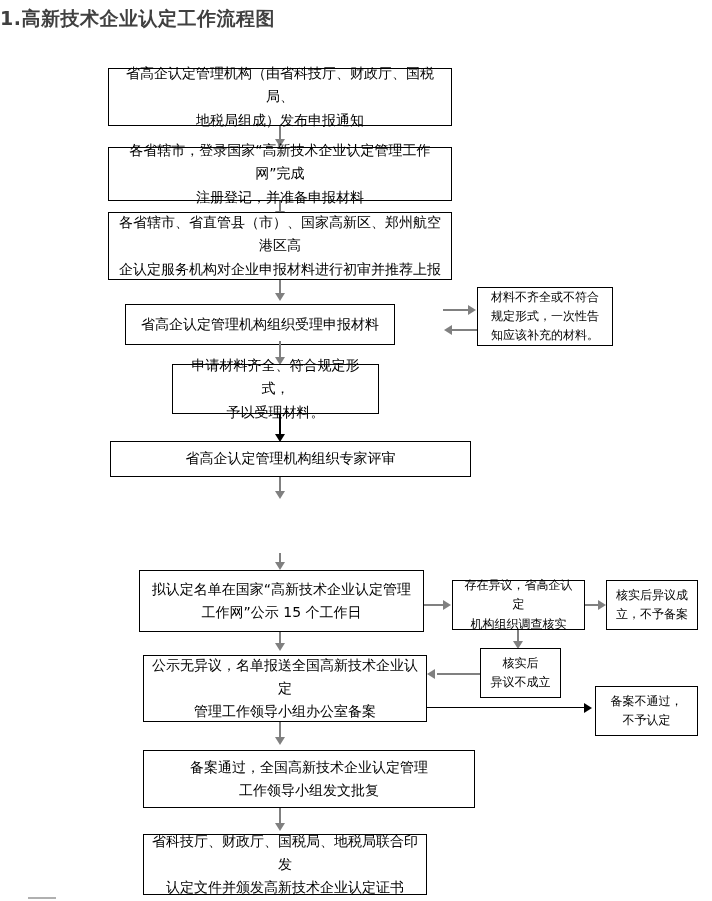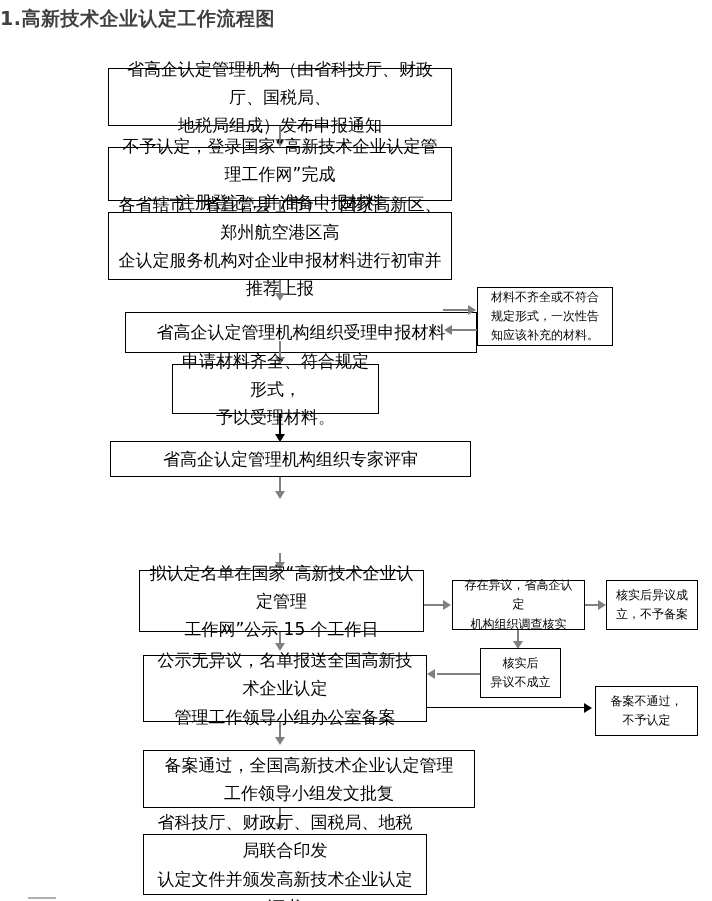--- a/index.html
+++ b/index.html
@@ -29,21 +29,21 @@
   .node {
     position: absolute;
     box-sizing: border-box;
     border: 1px solid #000000;
     background: #ffffff;
     color: #000000;
     display: flex;
     align-items: center;
     justify-content: center;
     text-align: center;
-    font-size: 17px;
+    font-size: 14px;
     line-height: 1.65;
     padding: 2px 6px;
   }
   .node .txt {
     display: block;
     width: 100%;
     white-space: pre-line;
   }
   .node.sm { font-size: 12px; line-height: 1.6; }
   
@@ -92,34 +92,34 @@
   <div id="title">1.高新技术企业认定工作流程图</div>
 
   <div class="node" style="left:108px; top:68px; width:344px; height:58px;">
     <span class="txt">省高企认定管理机构（由省科技厅、财政厅、国税局、
 地税局组成）发布申报通知</span>
   </div>
   <div class="ln vline" style="left:279px; top:126px; height:15px;"></div>
   <div class="arrow down" style="left:275px; top:139px;"></div>
 
   <div class="node" style="left:108px; top:147px; width:344px; height:54px;">
-    <span class="txt">不予认定，登录国家“高新技术企业认定管理工作网”完成
+    <span class="txt">各省辖市，登录国家“高新技术企业认定管理工作网”完成
 注册登记，并准备申报材料</span>
   </div>
   <div class="ln vline" style="left:279px; top:201px; height:12px;"></div>
   <div class="arrow down" style="left:275px; top:211px;"></div>
 
   <div class="node" style="left:108px; top:212px; width:344px; height:68px;">
     <span class="txt">各省辖市、省直管县（市）、国家高新区、郑州航空港区高
 企认定服务机构对企业申报材料进行初审并推荐上报</span>
   </div>
   <div class="ln vline" style="left:279px; top:280px; height:16px;"></div>
   <div class="arrow down" style="left:275px; top:293px;"></div>
 
-  <div class="node" style="left:125px; top:312px; width:352px; height:41px;">
+  <div class="node" style="left:125px; top:304px; width:270px; height:41px;">
     <span class="txt">省高企认定管理机构组织受理申报材料</span>
   </div>
 
   <div class="ln hline" style="left:443px; top:309px; width:26px;"></div>
   <div class="arrow right" style="left:468px; top:305px;"></div>
 
   <div class="ln hline" style="left:452px; top:329px; width:25px;"></div>
   <div class="arrow left" style="left:444px; top:325px;"></div>
 
   <div class="node sm" style="left:477px; top:287px; width:136px; height:59px;">

